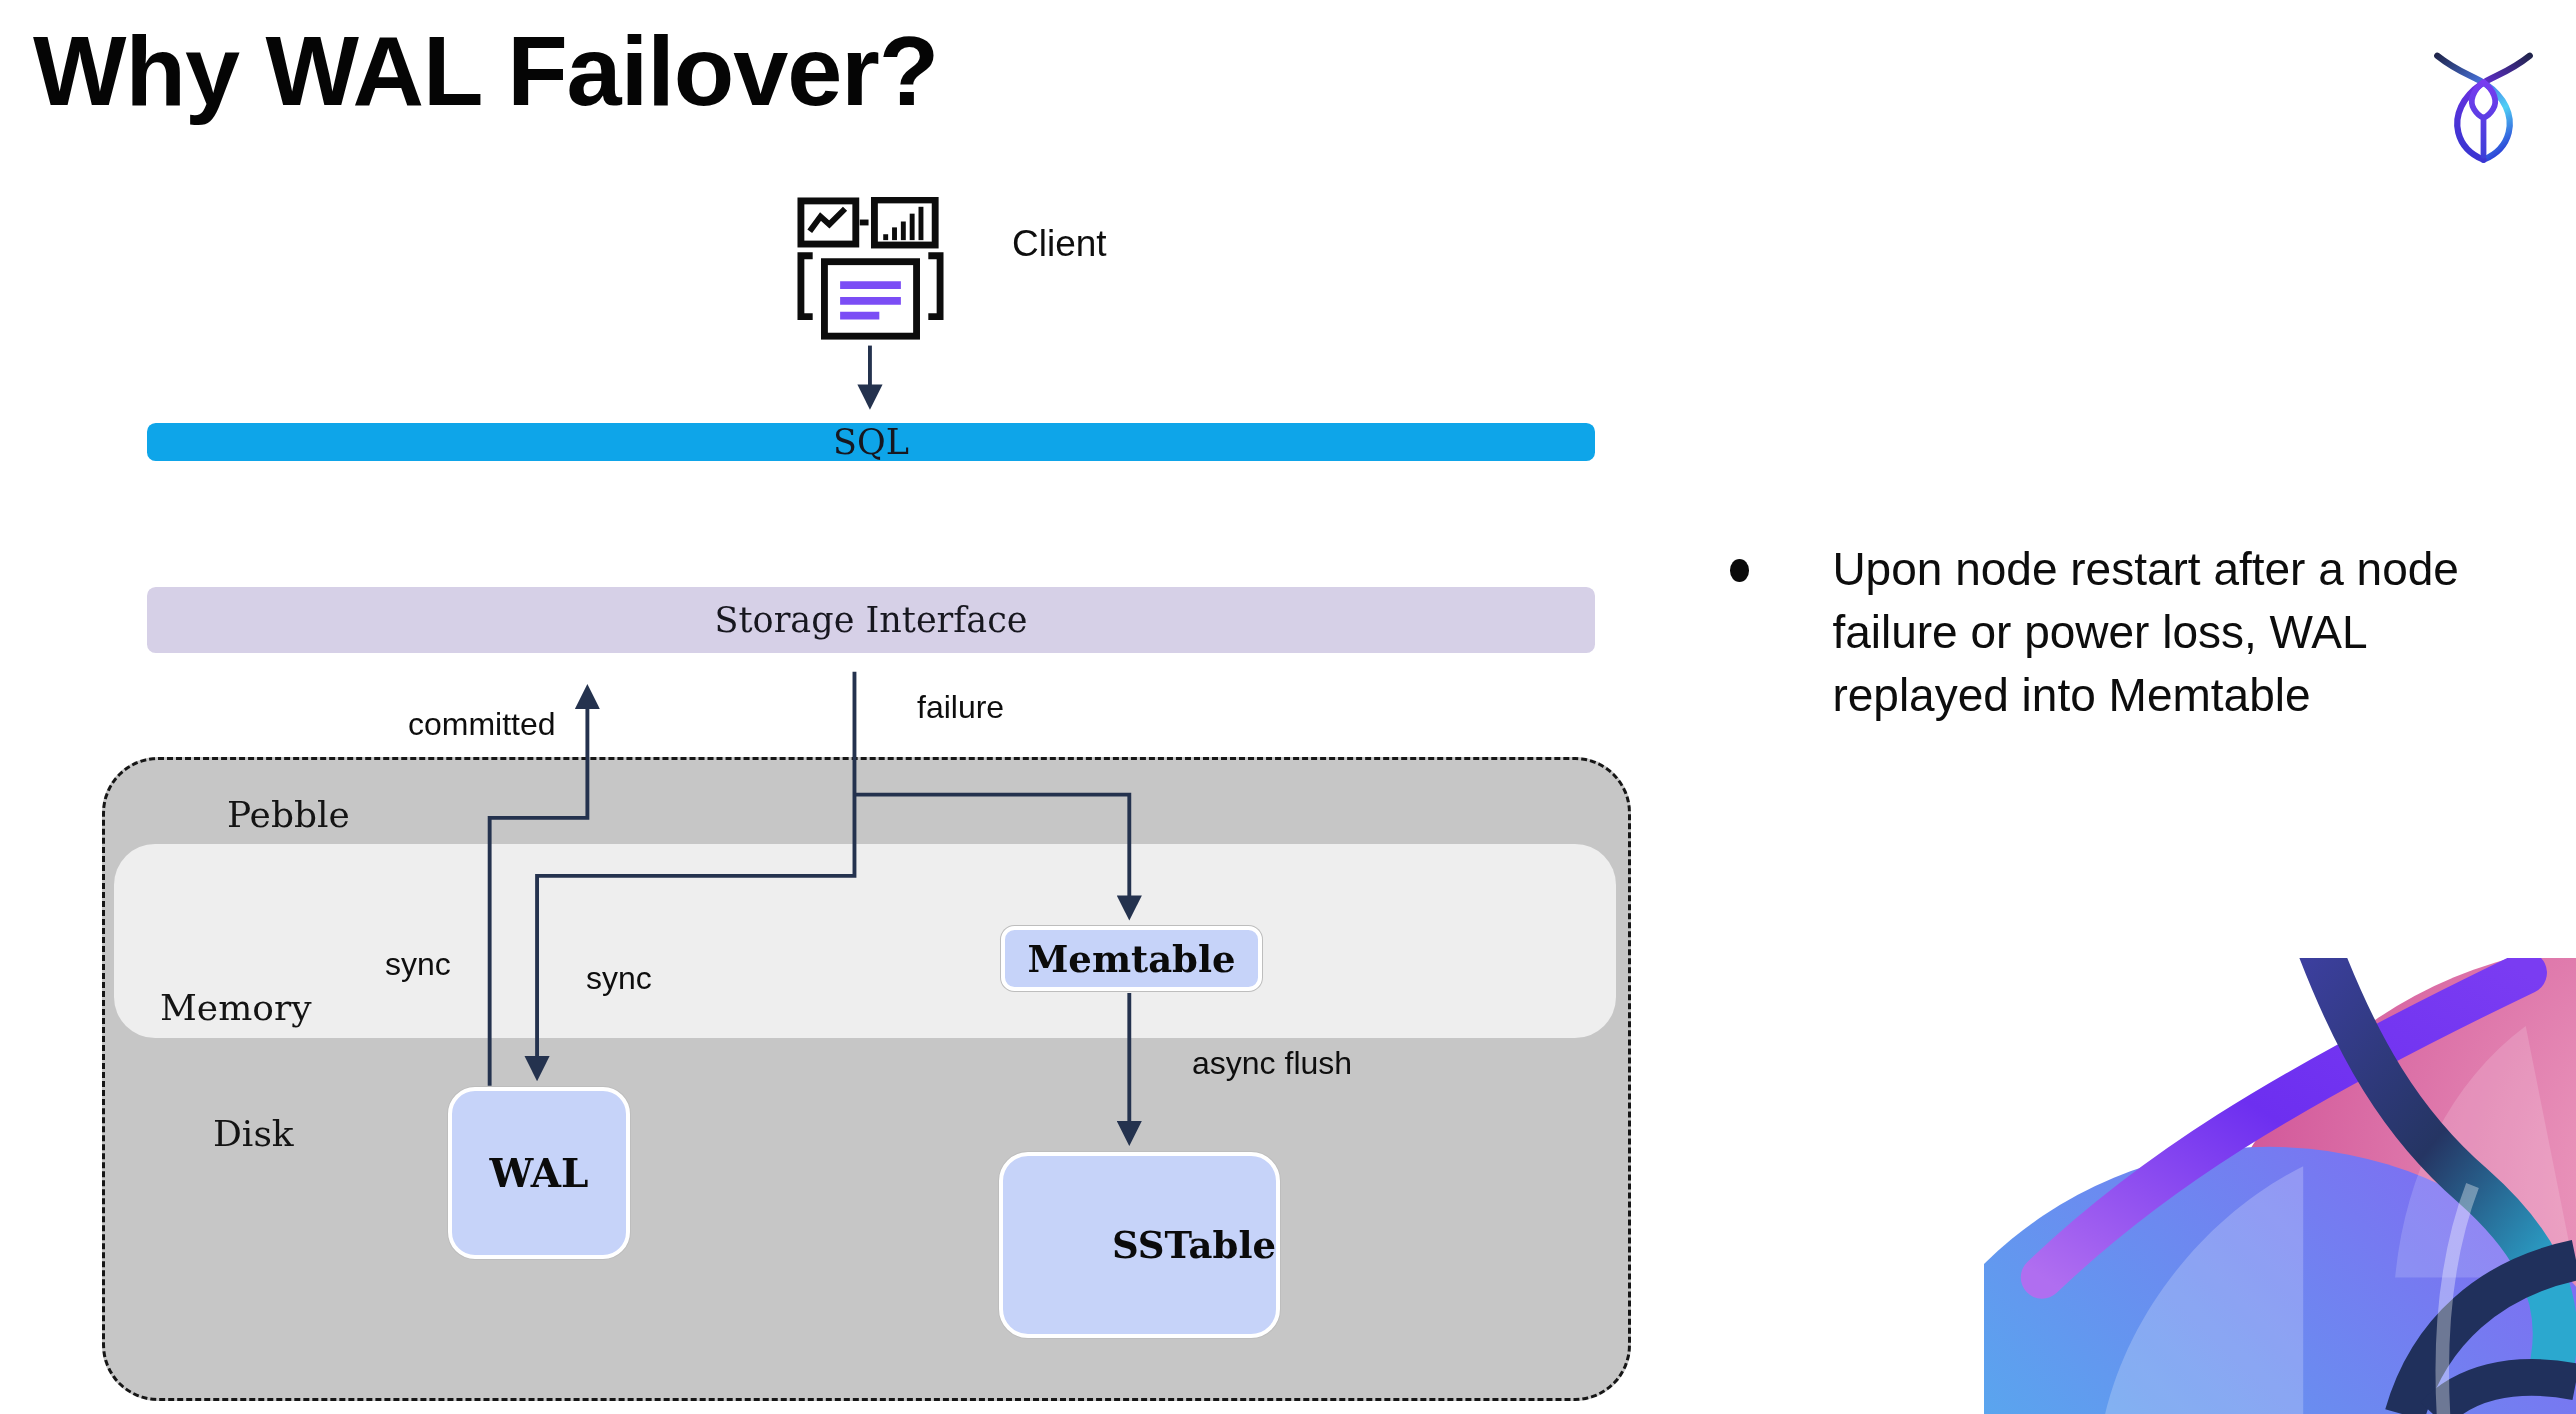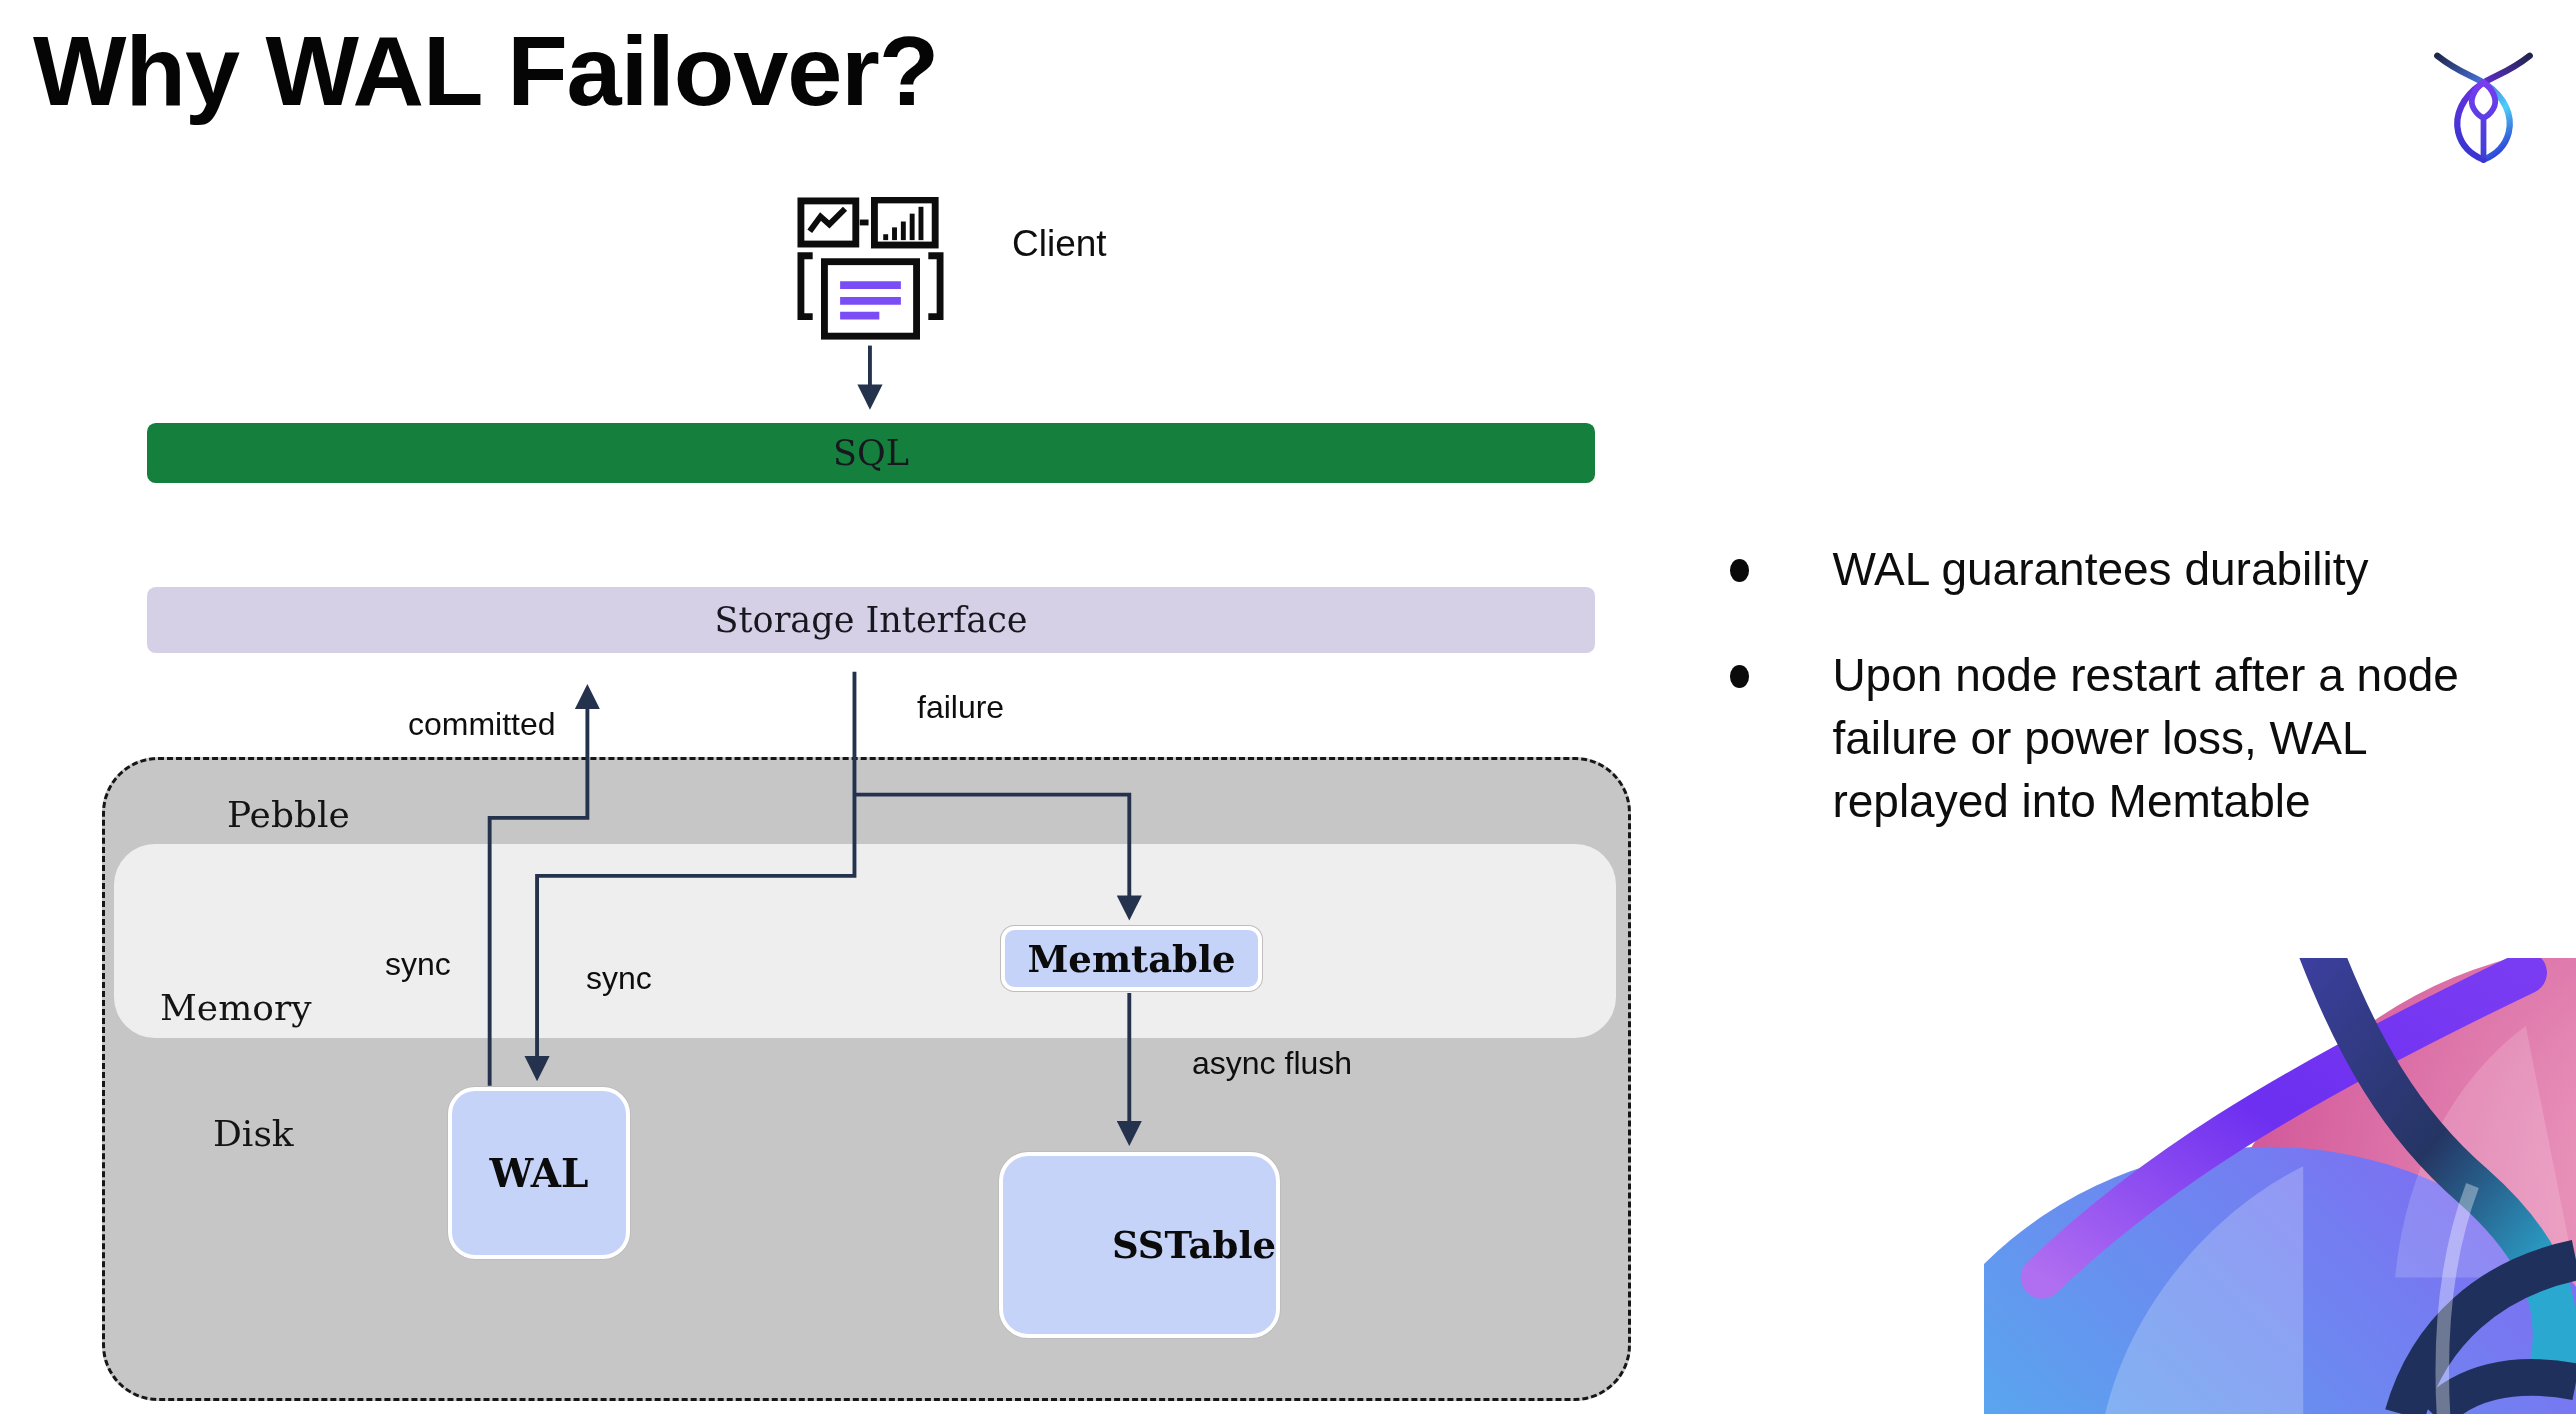--- a/index.html
+++ b/index.html
@@ -22,21 +22,21 @@
   }
 
   
   .layer-bar {
     left: 147px; width: 1448px;
     border-radius: 8.7px;
     display: flex; align-items: center; justify-content: center;
     font-family: "DejaVu Serif", serif;
     font-size: 35px; color: #17171f;
   }
-  #bar-sql     { top: 423px; height: 60px; background: #15803d; }
+  #bar-sql     { top: 423px; height: 38px; background: #0ea5e9; }
   #bar-kv      { top: 512px; height: 46px; background: #b7dbdf; }
   #bar-storage { top: 587px; height: 66px; background: #d6d0e7; }
 
   
   #pebble-box {
     left: 102px; top: 757px; width: 1529px; height: 644px;
     background: #c6c6c6;
     border: 3.9px dashed #161616;
     border-radius: 56px;
   }
@@ -193,24 +193,20 @@
       <path d="M506,1122 L506,845 L607,845 L607,712" marker-end="url(#ah)"></path>
       <path d="M883,694 L883,905 L555,905 L555,1112" marker-end="url(#ah)"></path>
       <path d="M883,821 L1167,821 L1167,946" marker-end="url(#ah)"></path>
       <path d="M1167,1026 L1167,1179" marker-end="url(#ah)"></path>
     </g>
   </svg>
 
   <div id="bullets" class="abs">
     <div class="bullet-row">
       <div class="bullet-dot"></div>
-      <div class="bullet-text">WAL guarantees durability</div>
-    </div>
-    <div class="bullet-row">
-      <div class="bullet-dot"></div>
       <div class="bullet-text">Upon node restart after a node failure or power loss, WAL replayed into Memtable</div>
     </div>
   </div>
 
   <svg id="corner-art" class="abs" width="592" height="457" viewBox="0 0 612 472">
     <defs>
       <radialGradient id="pinkG" cx="0.62" cy="0.28" r="0.85">
         <stop offset="0" stop-color="#f2aac6"></stop>
         <stop offset="0.65" stop-color="#d2589a"></stop>
         <stop offset="1" stop-color="#bd3a80"></stop>

